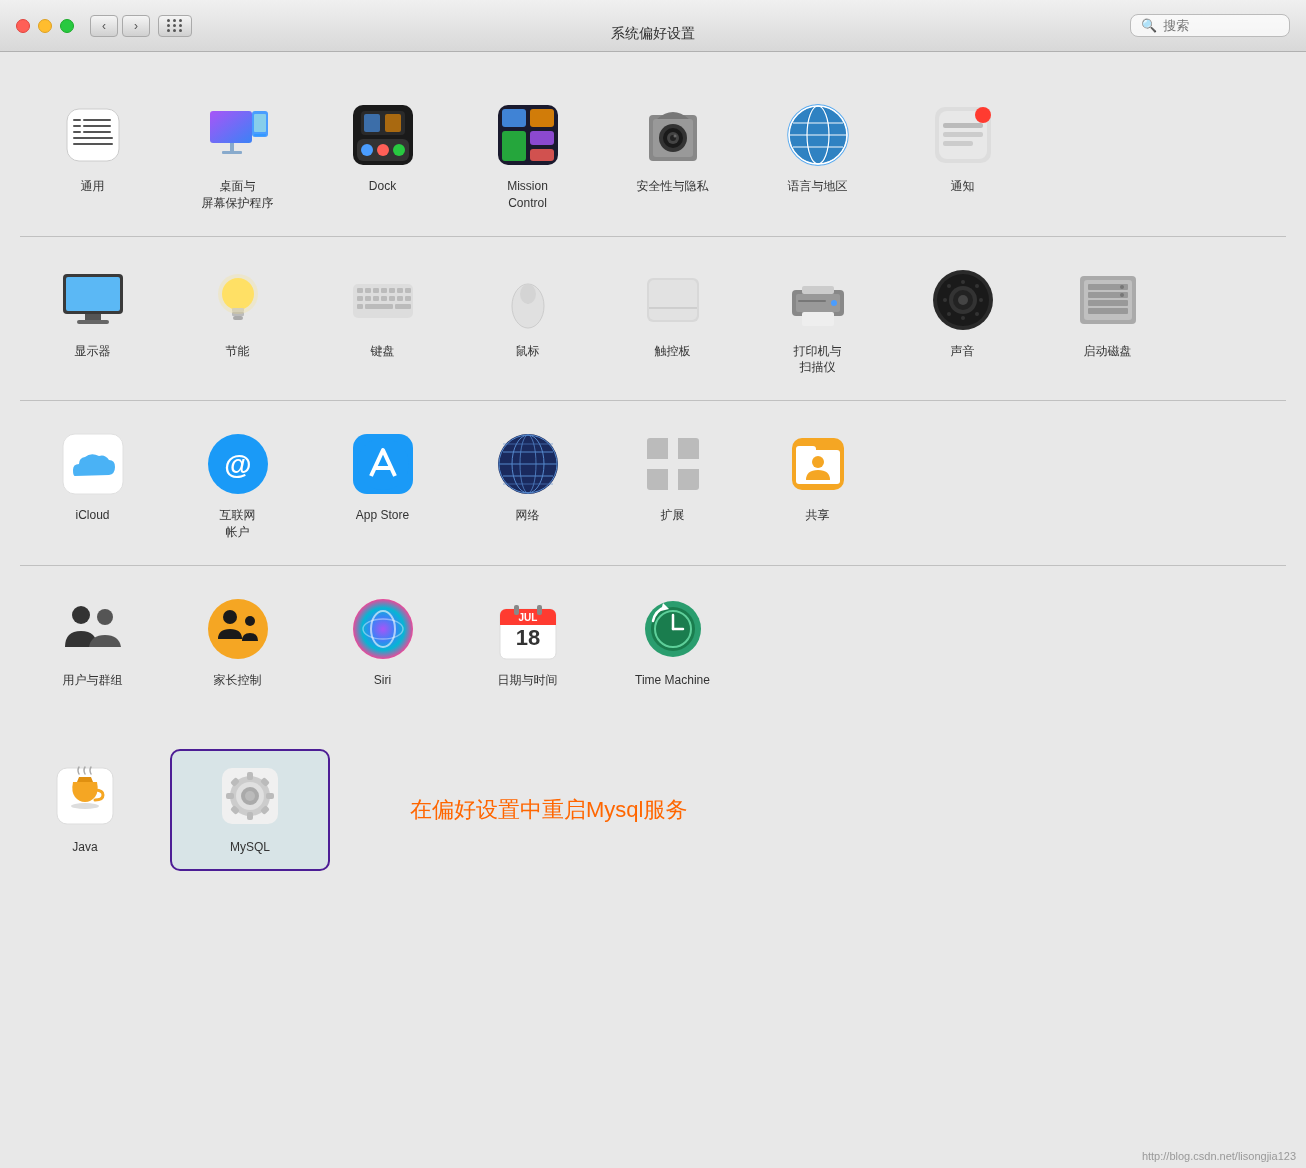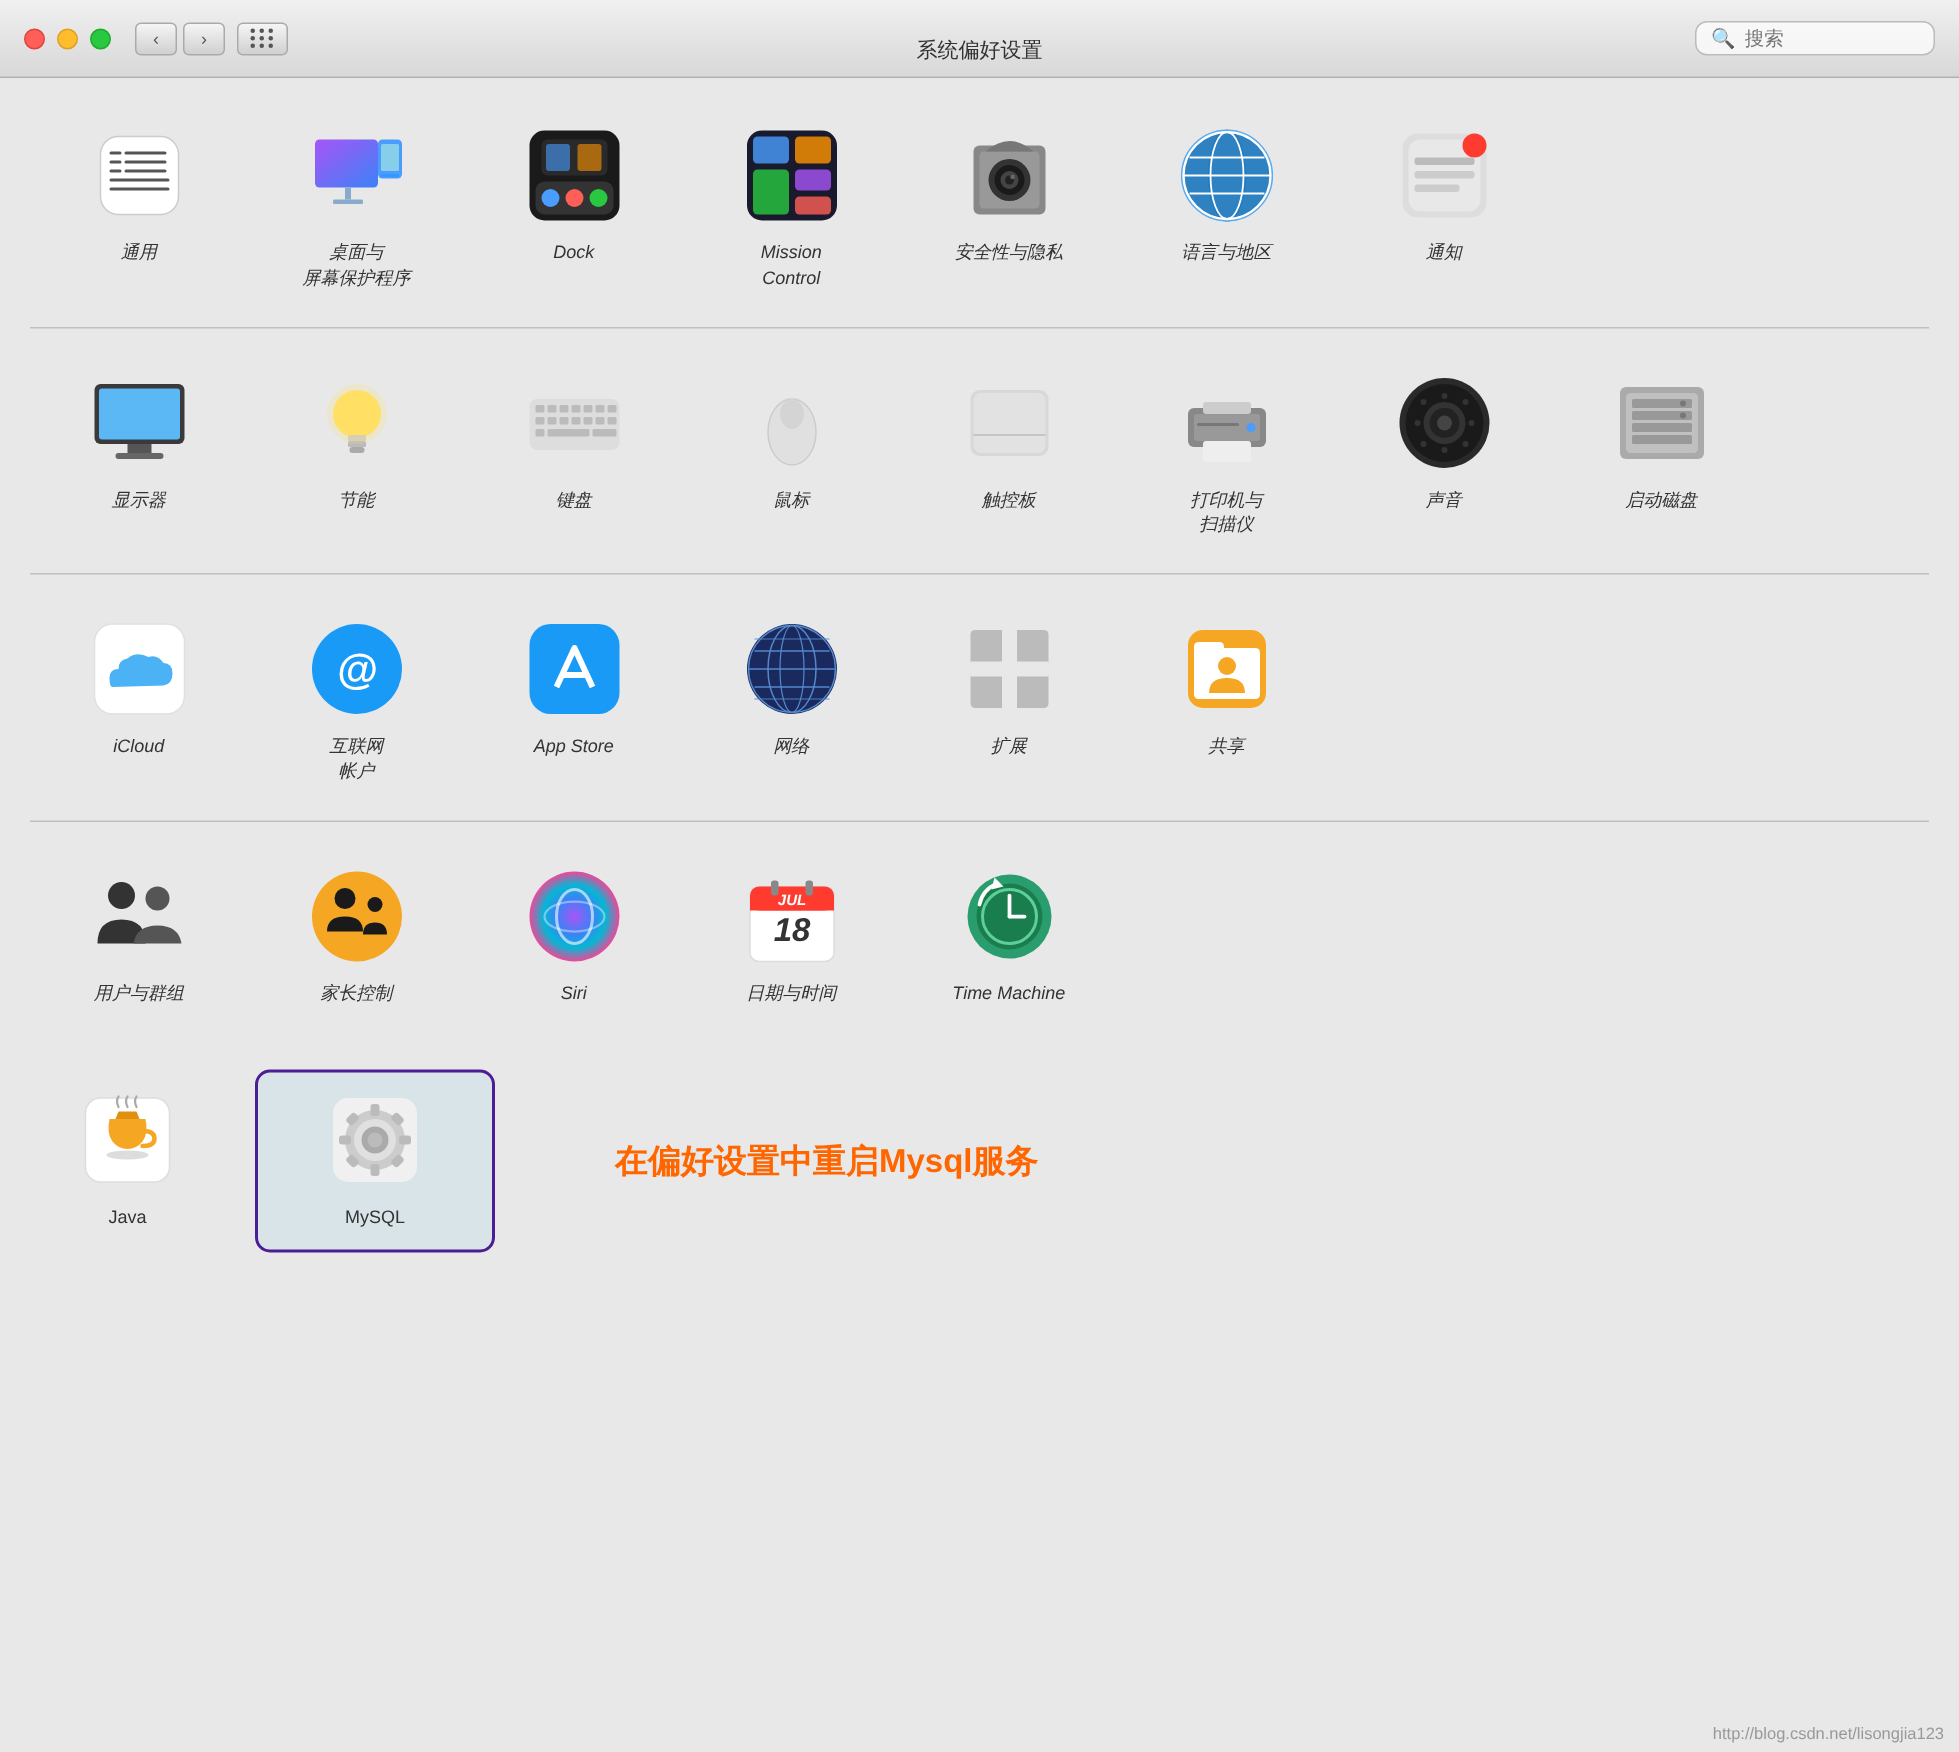--- a/index.html
+++ b/index.html
@@ -99,22 +99,21 @@
       border: none;
       background: transparent;
       outline: none;
       font-size: 13px;
       color: #666;
       width: 100%;
     }
 
     
     .main-content {
-      padding: 2px 20px;
-      font-style: italic;
+      padding: 20px 20px;
     }
 
     
     .section {
       border-bottom: 1px solid #c0c0c0;
       padding: 18px 0 10px 0;
     }
     .section:last-of-type { border-bottom: none; }
 
     .icons-grid {
@@ -153,21 +152,21 @@
     
     .bottom-section {
       display: flex;
       align-items: center;
       padding: 16px 20px;
       background: #e8e8e8;
       gap: 20px;
     }
     .annotation-text {
       font-size: 22px;
-      font-weight: bold;
+      font-weight: normal;
       color: #ff6600;
       margin-left: 60px;
     }
 
     
     .watermark {
       position: fixed;
       bottom: 6px;
       right: 10px;
       font-size: 11px;

